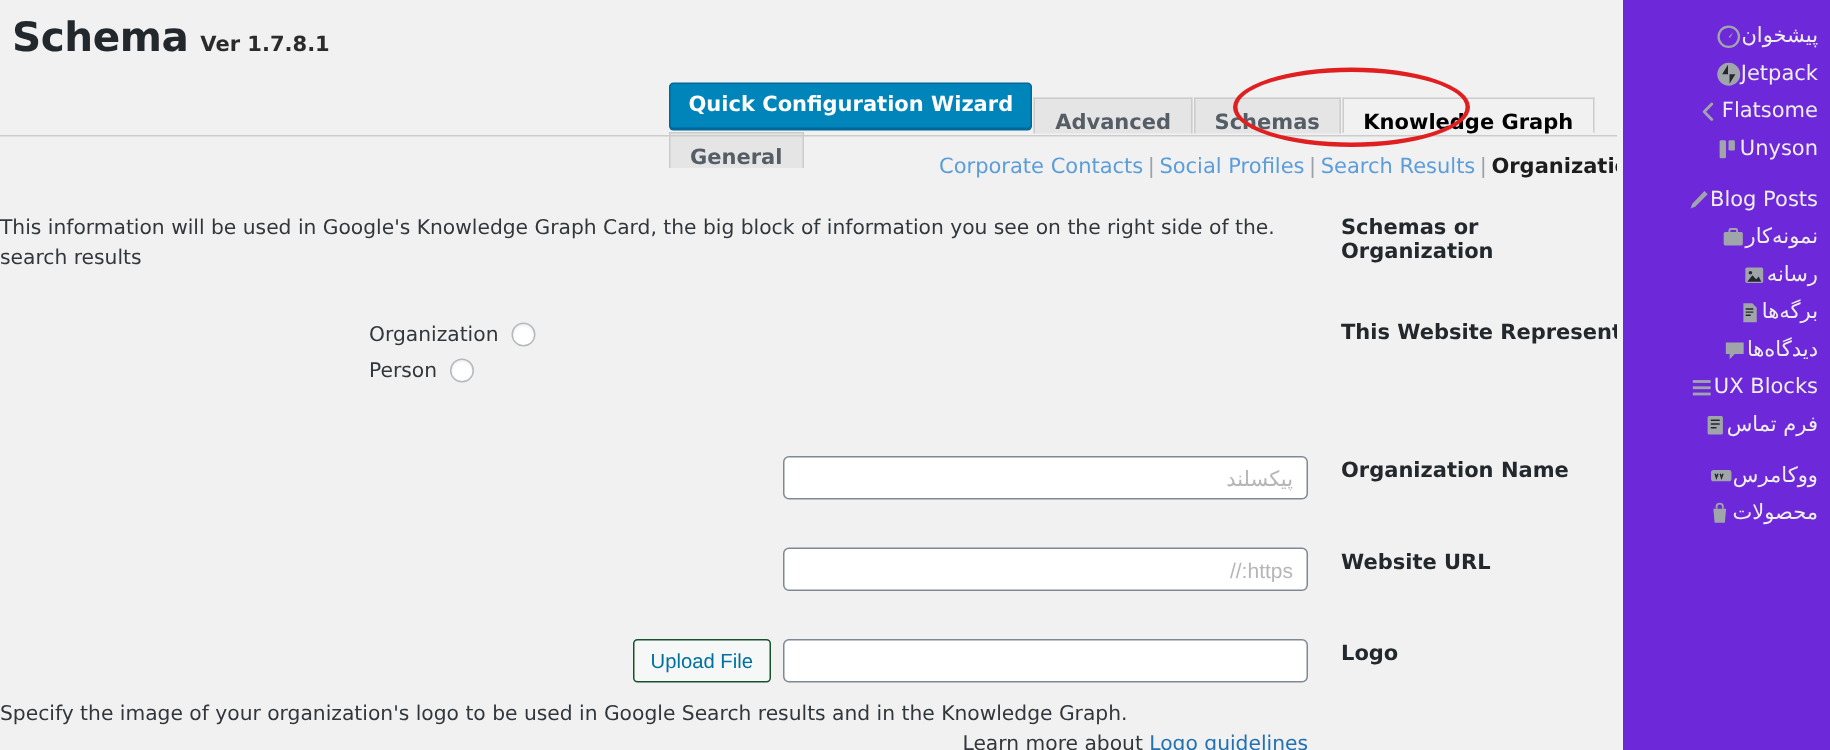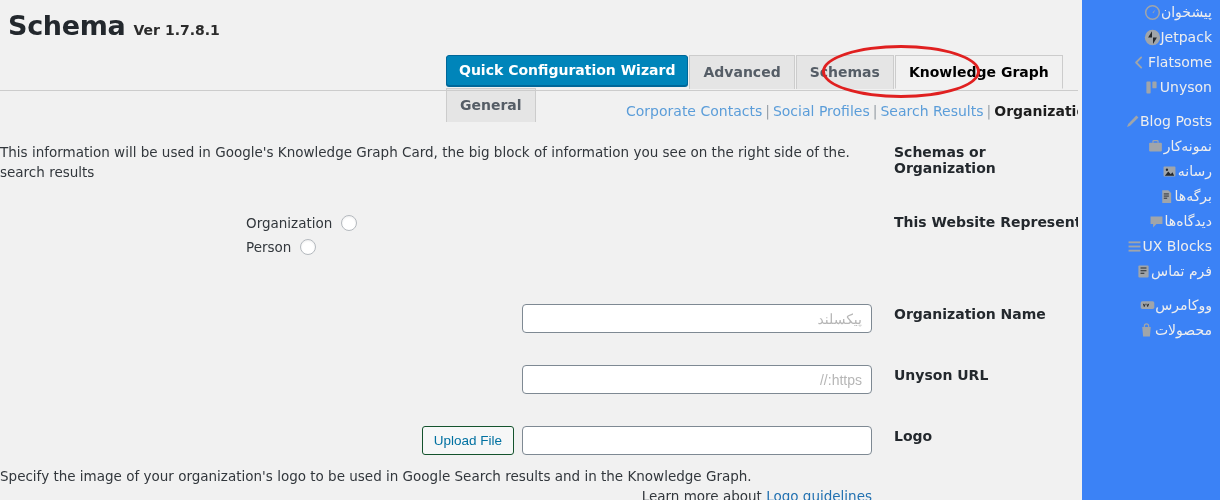--- a/index.html
+++ b/index.html
@@ -21,22 +21,23 @@
   #adminmenu-gutter {
     position: absolute;
     top: 0; right: 138px;
     width: 4px; height: 500px;
     background: #f1f1f1;
   }
   #adminmenu {
     position: absolute;
     top: 0; right: 0;
     width: 138px; height: 500px;
-    background: #3b82f6;
+    background: #6d28d9;
     direction: rtl;
+    padding-top: 12px;
   }
   .menu-item {
     display: flex;
     flex-direction: row;
     align-items: center;
     justify-content: flex-start;
     height: 25px;
     padding: 0 8px 0 10px;
     color: #eee;
     font-size: 14px;
@@ -101,21 +102,21 @@
     position: absolute;
     top: 55px; left: 0;
     width: 1082px;
     height: 36px;
     direction: ltr;
     padding-left: 446px;
   }
   .tab {
     display: inline-block;
     vertical-align: bottom;
-    height: 34px;
+    height: 24px;
     line-height: 32px;
     padding: 0 13px;
     font-size: 14px;
     font-weight: bold;
     color: #555d66;
     background: #e5e5e5;
     border: 1px solid #ccc;
     border-bottom: none;
     margin: 0 1px -1px 0;
     cursor: pointer;
@@ -364,21 +365,21 @@
       <div class="row">
         <div class="lbl">Organization Name</div>
         <div class="fld">
           <input class="txt" type="text" placeholder="پیکسلند" style="">
         </div>
       </div>
 
       <div class="sp-c"></div>
 
       <div class="row">
-        <div class="lbl">Unyson URL</div>
+        <div class="lbl">Website URL</div>
         <div class="fld">
           <input class="txt" type="text" placeholder="https://" style="">
         </div>
       </div>
 
       <div class="sp-d"></div>
 
       <div class="row">
         <div class="lbl">Logo</div>
         <div class="fld">

